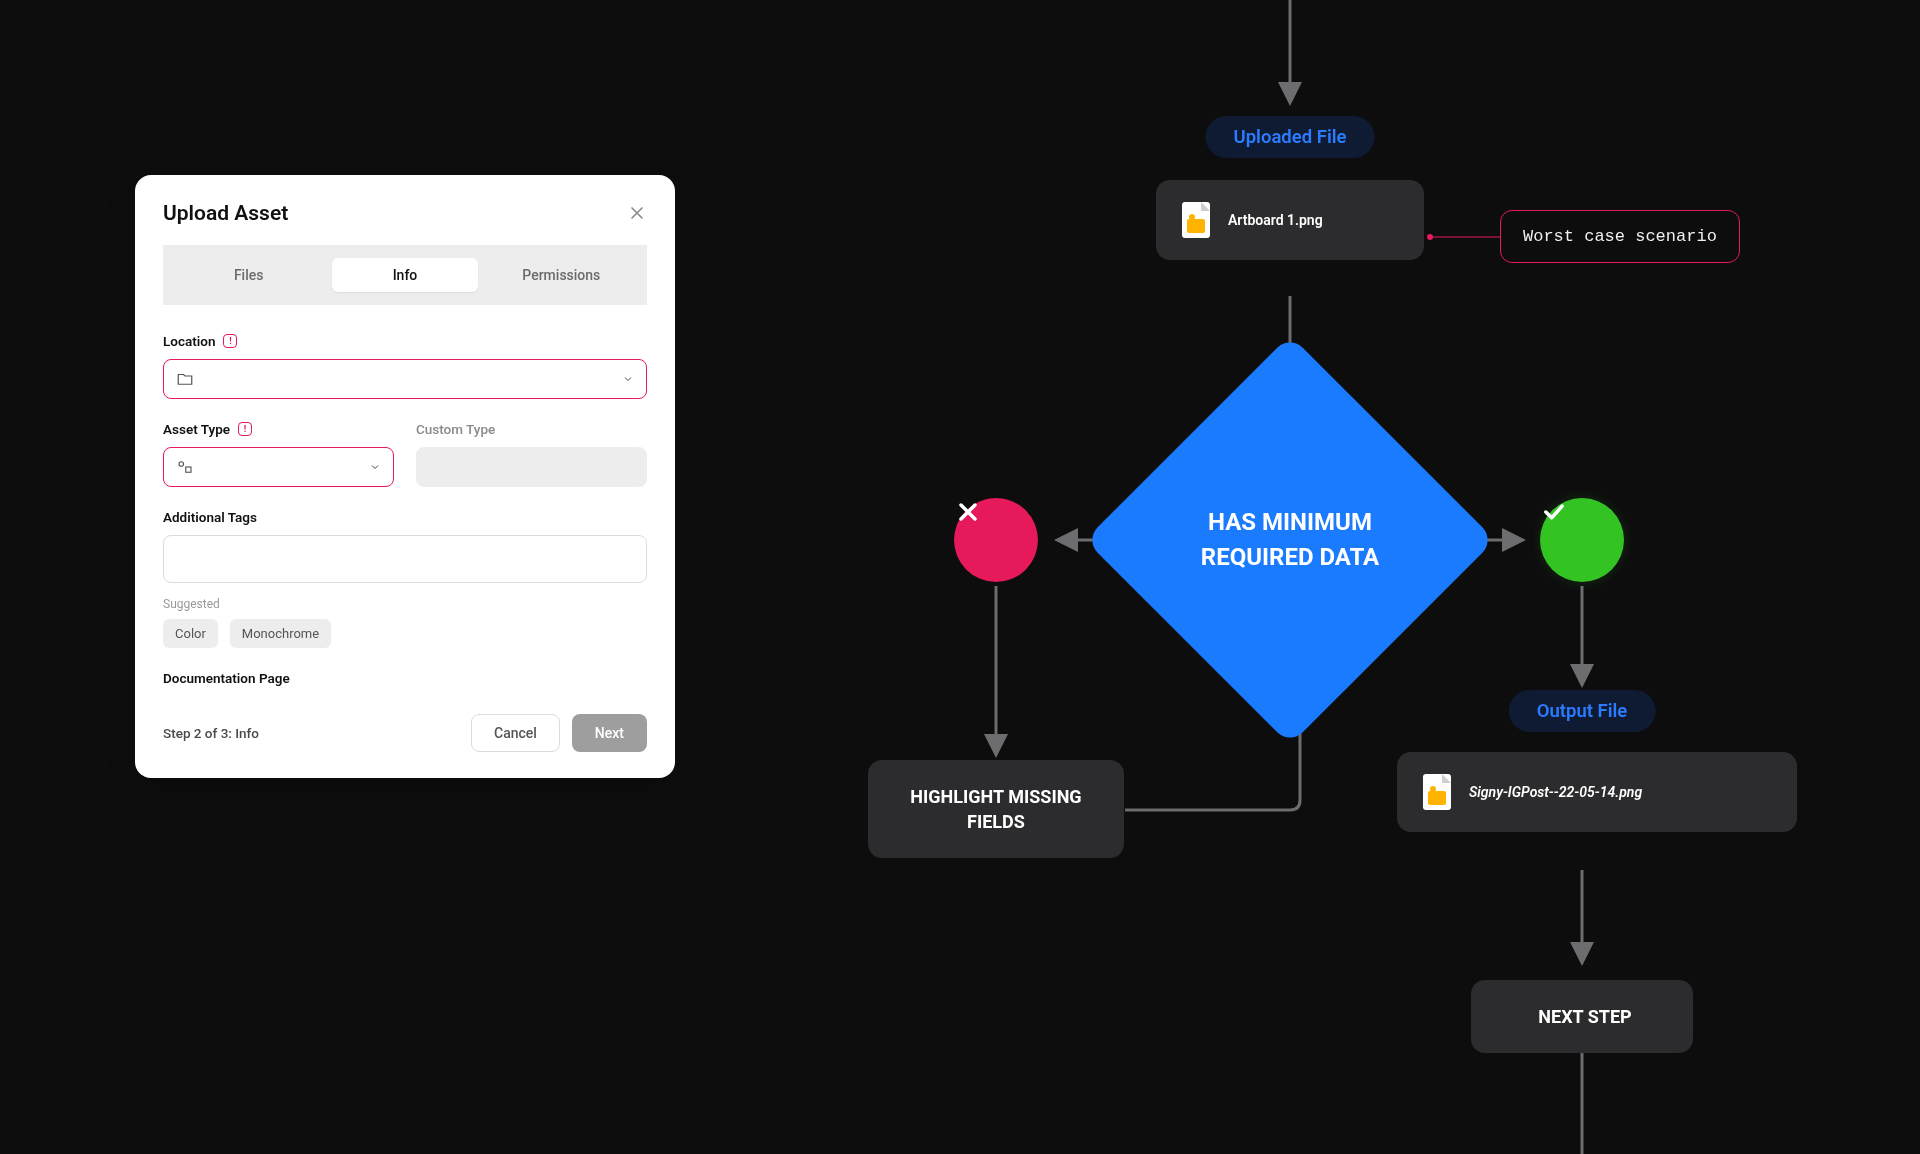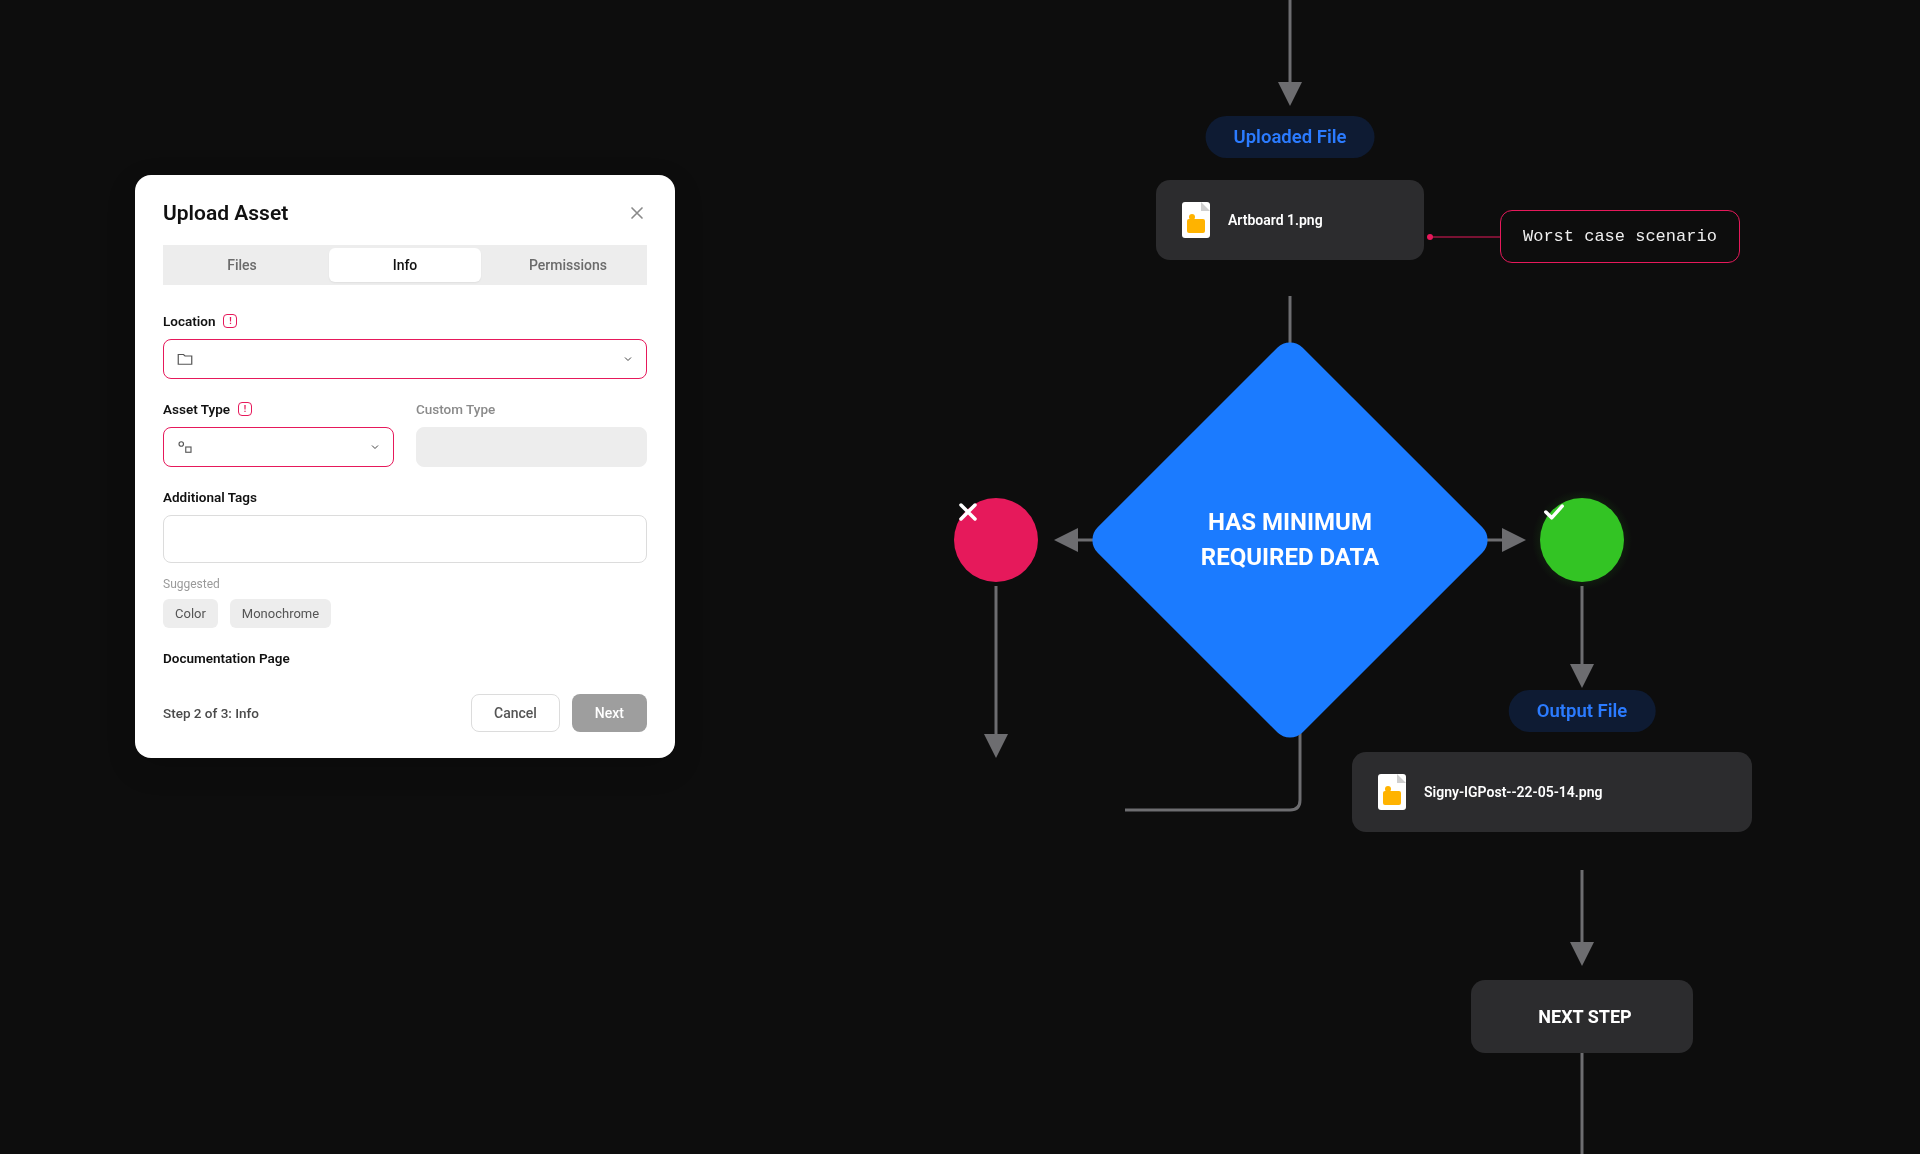--- a/index.html
+++ b/index.html
@@ -12,21 +12,21 @@
   width: 540px;
   background: #ffffff;
   border-radius: 16px;
   padding: 26px 28px 26px 28px;
   box-shadow: 0 10px 30px rgba(0,0,0,.15);
 }
 .modal-header { display:flex; align-items:center; justify-content:space-between; margin-bottom: 20px; }
 .modal-title { font-size: 21px; font-weight: 600; color:#111; }
 .close-x { width:20px; height:20px; color:#8a8a8a; cursor:pointer; }
 
-.tabstrip { display:flex; background:#ededed; border-radius:0; padding:3px; gap:11px; margin-bottom: 28px; }
+.tabstrip { display:flex; background:#ededed; border-radius:0; padding:13px; gap:11px; margin-bottom: 28px; }
 .tab { flex:1; text-align:center; padding:9px 0; border-radius:6px; font-size:14px; font-weight:500; color:#6b6b6b; cursor:pointer; }
 .tab.active { background:#fff; color:#111; box-shadow: 0 1px 2px rgba(0,0,0,.06); }
 
 .field-label { font-size:13.5px; font-weight:600; color:#111; margin-bottom:10px; display:flex; align-items:center; gap:8px; }
 .req-badge { width:14px; height:14px; border:1.5px solid #e6195b; border-radius:4px; display:inline-flex; align-items:center; justify-content:center; color:#e6195b; font-size:9px; font-weight:700; line-height:1; }
 
 .input { width:100%; height:40px; border:1px solid #dcdcdc; border-radius:8px; background:#fff; display:flex; align-items:center; padding:0 12px; gap:10px; color:#333; }
 .input.with-icon .ico { width:18px; color:#555; flex-shrink:0; }
 .input .chev { margin-left:auto; width:12px; color:#444; }
 .input .edit { margin-left:auto; width:16px; color:#444; }
@@ -142,26 +142,29 @@
         <path d="M6 6 L18 18 M18 6 L6 18" stroke="currentColor" stroke-width="3" stroke-linecap="round"></path>
       </svg>
   </div>
 
   <div class="circ green" style="left:1582px; top:540px;">
     <svg viewBox="0 0 24 24">
         <path d="M5 12 L10 17 L19 7" stroke="currentColor" stroke-width="3" stroke-linecap="round" stroke-linejoin="round" fill="none"></path>
       </svg>
   </div>
 
+  <div class="action-node" style="left:996px; top:760px; width:256px;">
+    <span>HIGHLIGHT MISSING FIELDS</span>
+  </div>
 
   <div class="pill" style="left:1582px; top:690px;">
     <span>Output File</span>
   </div>
 
-  <div class="file-node" style="left:1552px; top:752px; min-width:400px;">
+  <div class="file-node" style="left:1597px; top:752px; min-width:400px;font-style:italic;">
     <div class="file-ico">
         <div class="pic"></div>
       </div>
     <div class="fname">Signy-IGPost--22-05-14.png</div>
   </div>
 
   <div class="action-node" style="left:1582px; top:980px; width:222px;padding-left:40px;">
     <span>NEXT STEP</span>
   </div>
 </div>

